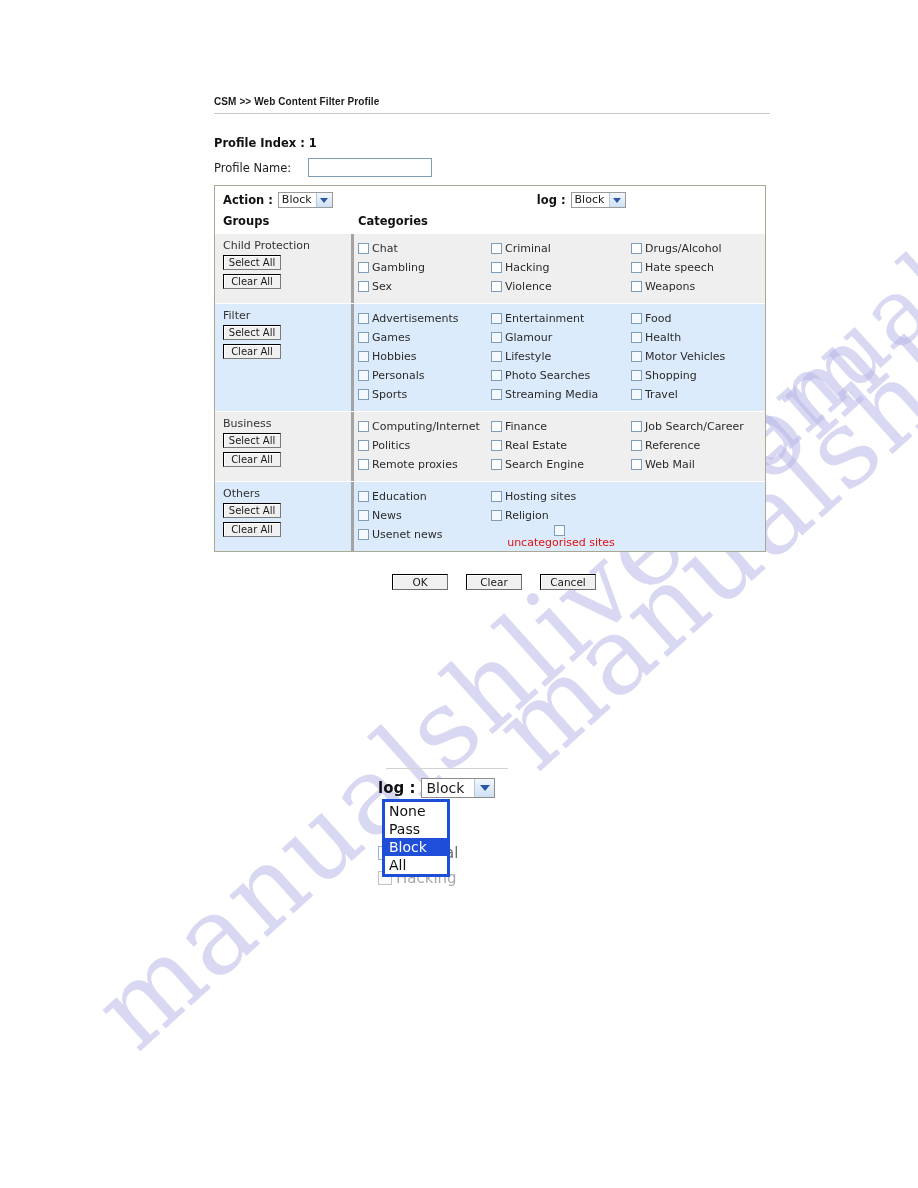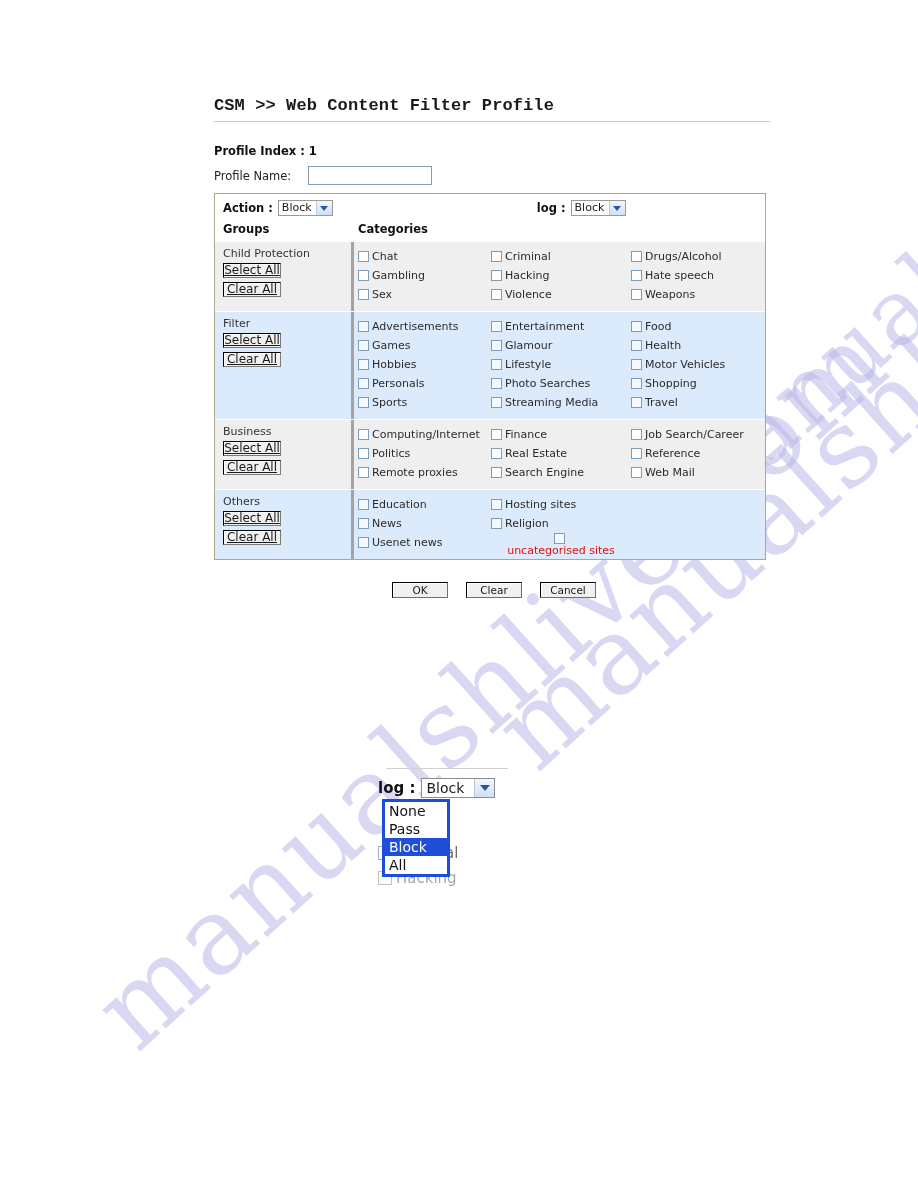--- a/index.html
+++ b/index.html
@@ -40,23 +40,23 @@
   
   .page {
     position: absolute;
     left: 214px;
     top: 96px;
     width: 556px;
     z-index: 2;
   }
 
   .breadcrumb {
-    font-family: Liberation Mono, monospace;
+    font-family: Liberation Sans, sans-serif;
     font-weight: bold;
-    font-size: 17px;
+    font-size: 10px;
     color: #1a1a1a;
     letter-spacing: .1px;
     padding-bottom: 6px;
   }
   .breadcrumb-rule {
     border-bottom: 1px solid #c9c9c9;
     width: 556px;
     margin-bottom: 22px;
   }
 
@@ -187,32 +187,31 @@
     color: #333;
     margin-bottom: 3px;
   }
   .gbtn {
     display: block;
     width: 58px;
     height: 15px;
     line-height: 13px;
     text-align: center;
     font-family: "DejaVu Sans", sans-serif;
-    font-size: 12px;
+    font-size: 10px;
     color: #1a1a1a;
     background: #f0f0f0;
     border: 1px solid #000;
     border-right-color: #7a7a7a;
     border-bottom-color: #7a7a7a;
     box-shadow: inset 1px 1px 0 #ffffff;
     margin-bottom: 4px;
     padding: 0;
     box-sizing: border-box;
     cursor: pointer;
-    text-decoration: underline;
   }
 
   .ccell {
     flex: 1;
     padding: 5px 0 7px 4px;
     display: flex;
   }
   .ccol {
     width: 133px;
     box-sizing: border-box;

